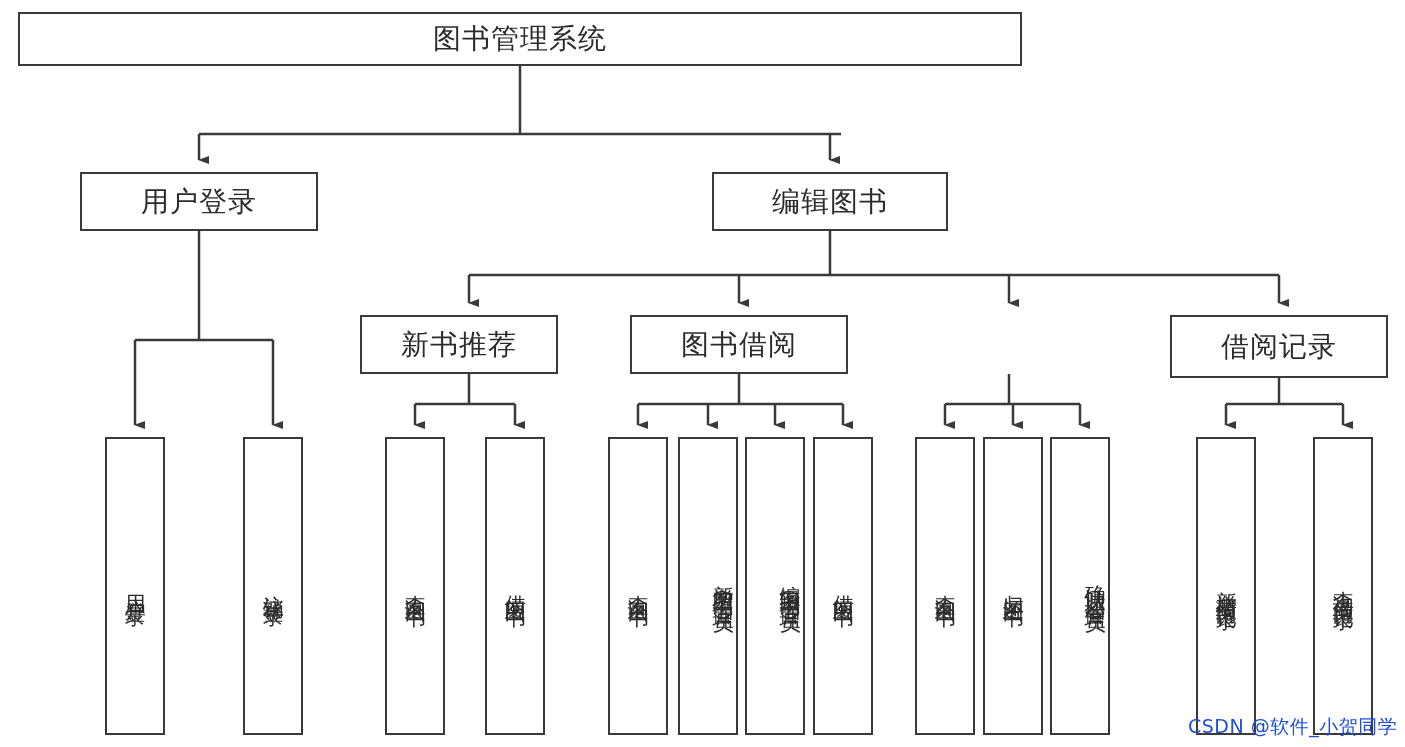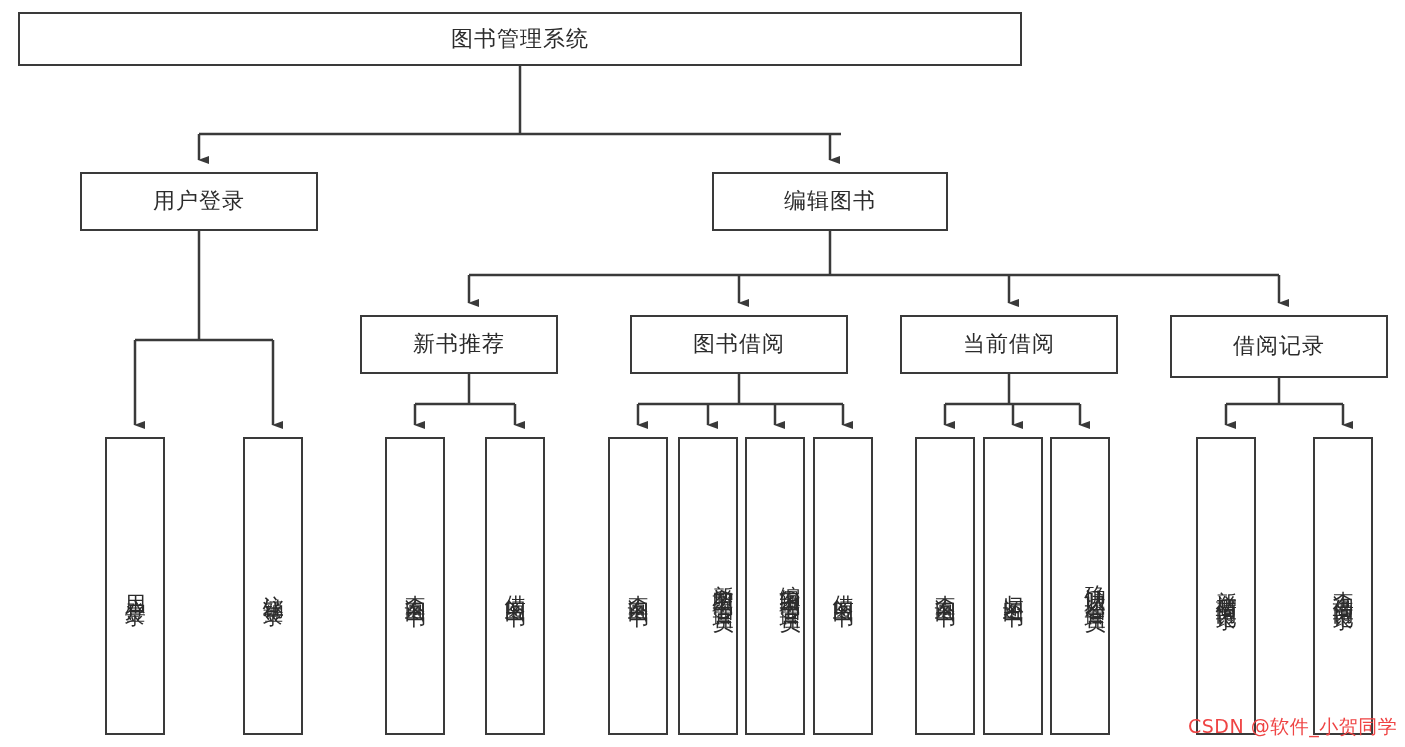--- a/index.html
+++ b/index.html
@@ -30,21 +30,21 @@
     box-sizing: border-box;
     border: 2.5px solid #3a3a3a;
     background: #ffffff;
     display: flex;
     align-items: center;
     justify-content: center;
     color: #2b2b2b;
     letter-spacing: 1px;
   }
   .node.horiz {
-    font-size: 22px;
+    font-size: 28px;
     line-height: 1.2;
     white-space: nowrap;
   }
   .node.vert {
     writing-mode: vertical-rl;
     text-orientation: upright;
     font-size: 21px;
     line-height: 1.25;
     letter-spacing: 4px;
     padding-top: 6px;
@@ -53,21 +53,21 @@
     justify-content: center;
   }
   .node.vert.centered {
     align-items: center;
   }
   #watermark {
     position: absolute;
     left: 1188px;
     top: 714px;
     font-size: 19px;
-    color: #ef4444;
+    color: #1d4ed8;
     white-space: nowrap;
     letter-spacing: 0.5px;
   }
 </style>
 </head>
 <body>
 
 <div id="canvas">
 
   <svg id="wires" viewBox="0 0 1405 747" xmlns="http://www.w3.org/2000/svg">
@@ -132,23 +132,20 @@
   <div class="node horiz" style="left:712px; top:172px; width:236px; height:59px;">
     <span>编辑图书</span>
   </div>
 
   <div class="node horiz" style="left:360px; top:315px; width:198px; height:59px;">
     <span>新书推荐</span>
   </div>
   <div class="node horiz" style="left:630px; top:315px; width:218px; height:59px;">
     <span>图书借阅</span>
   </div>
-  <div class="node horiz" style="left:900px; top:315px; width:218px; height:59px;">
-    <span>当前借阅</span>
-  </div>
   <div class="node horiz" style="left:1170px; top:315px; width:218px; height:63px;">
     <span>借阅记录</span>
   </div>
 
   <div class="node vert centered" style="left:105px; top:437px; width:60px; height:298px;">
     <span>用户登录</span>
   </div>
   <div class="node vert centered" style="left:243px; top:437px; width:60px; height:298px;">
     <span>注销登录</span>
   </div>

